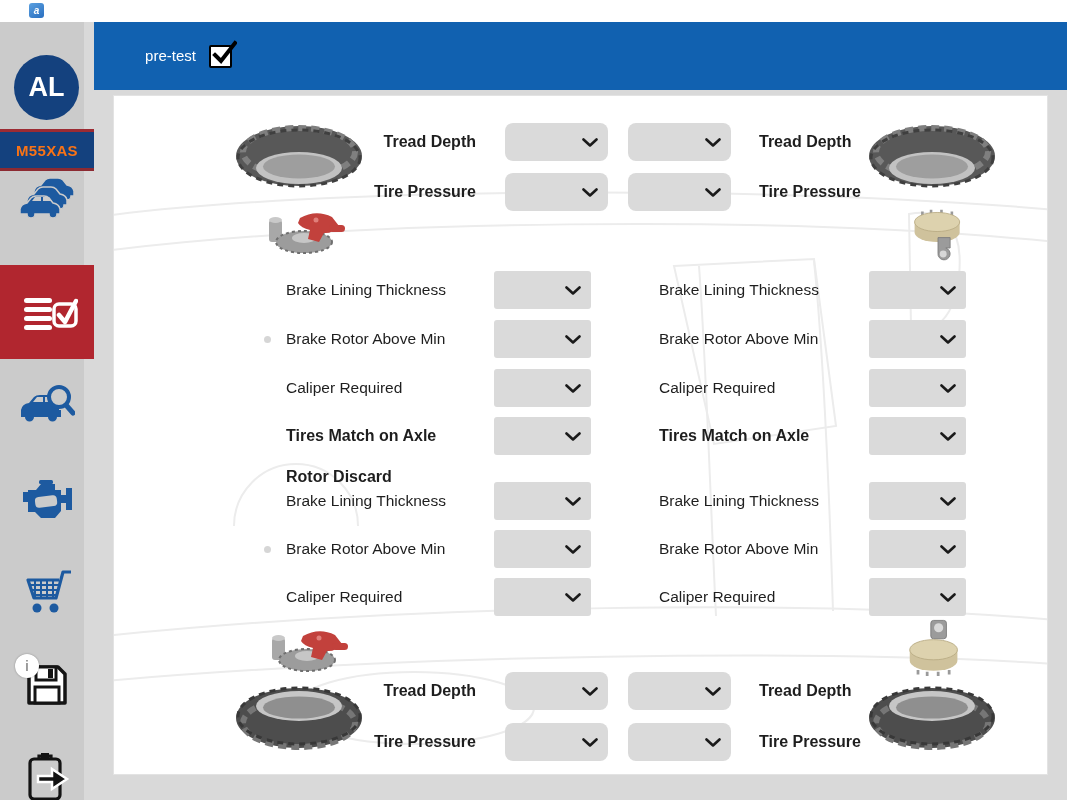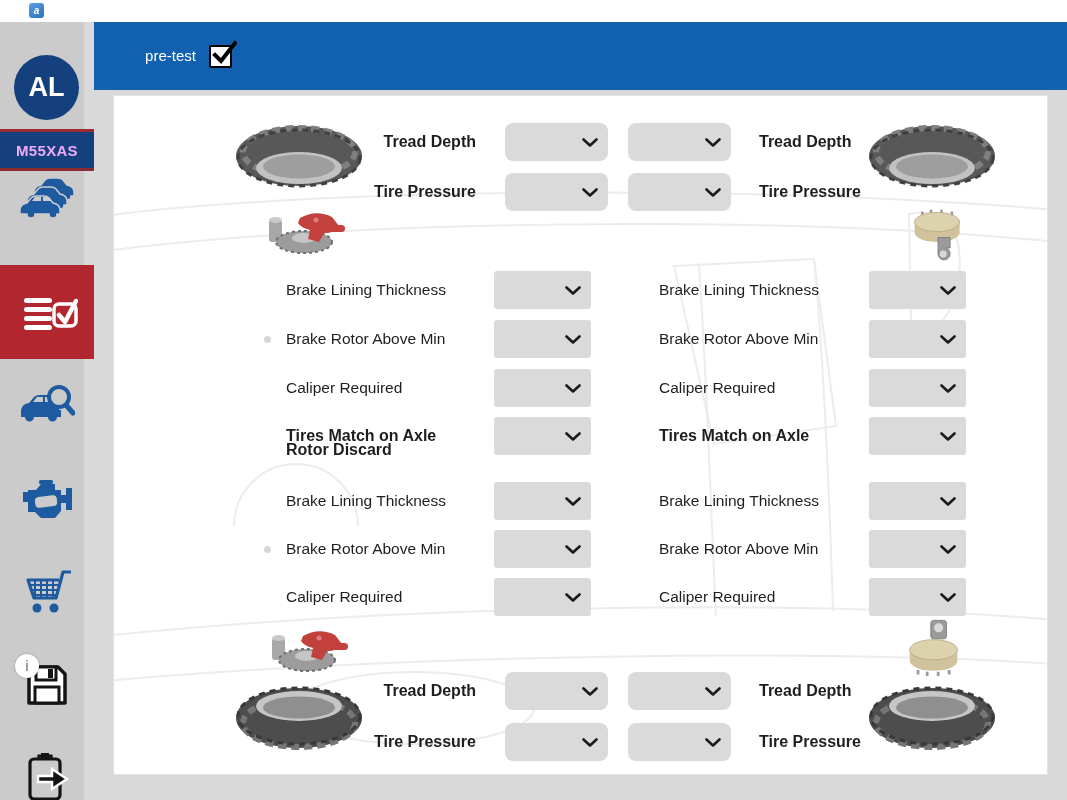--- a/index.html
+++ b/index.html
@@ -24,21 +24,21 @@
   .tab-label{max-width:128px;}
   .cb{width:19px;height:19px;background:#fff;border:2px solid #000;border-radius:2px;
     position:relative;flex:0 0 auto;}
   .cb svg{position:absolute;left:0px;top:-7px;overflow:visible;}
   
   .sidebar{left:0;top:22px;width:84px;height:778px;background:#cbcbcb;}
   .avatar{left:14px;top:33px;width:65px;height:65px;border-radius:50%;background:#14417e;
     color:#fff;font-size:27px;font-weight:700;display:flex;align-items:center;justify-content:center;cursor:pointer;}
   .plate{left:0;top:107px;width:94px;height:36px;background:#14417e;
     border-top:3px solid #9c2b33;border-bottom:3px solid #8c2a32;
-    color:#f0abfc;font-size:15px;font-weight:700;display:flex;align-items:center;justify-content:center;letter-spacing:.3px;}
+    color:#f97316;font-size:15px;font-weight:700;display:flex;align-items:center;justify-content:center;letter-spacing:.3px;}
   .side-item{left:0;width:94px;height:93px;display:flex;align-items:center;justify-content:center;cursor:pointer;}
   .side-item.active{background:#b1262f;}
   .badge-i{position:absolute;margin-left:-40px;margin-top:-38px;width:24px;height:24px;border-radius:50%;
     background:#fff;box-shadow:0 0 2px rgba(0,0,0,.35);color:#9a9a9a;font-size:14px;font-weight:700;
     display:flex;align-items:center;justify-content:center;}
   
   .panel{left:113px;top:95px;width:935px;height:680px;background:#ffffff;border:1px solid #e3e3e3;box-sizing:border-box;}
   .lbl{position:absolute;height:38px;display:flex;align-items:center;color:#1e1e1e;font-size:15.5px;white-space:nowrap;}
   .lbl.b{font-weight:700;font-size:16px;}
   .lbl.right{justify-content:flex-end;}
@@ -272,21 +272,21 @@
       </svg>
     </div>
 
   <div class="lbl b" style="left:172px;top:321px">Tires Match on Axle</div>
   <div class="dd sq" style="left:380px;top:321px">
       <svg width="16" height="9">
         <use href="#chev"></use>
       </svg>
     </div>
 
-  <div class="lbl b" style="left:172px;top:339px;height:30px">Rotor Discard</div>
+  <div class="lbl b" style="left:172px;top:366px;height:30px">Rotor Discard</div>
 
   <div class="lbl" style="left:172px;top:386px">Brake Lining Thickness</div>
   <div class="dd sq" style="left:380px;top:386px">
       <svg width="16" height="9">
         <use href="#chev"></use>
       </svg>
     </div>
 
   <span class="dot" style="left:150px;top:450px"></span>
   <div class="lbl" style="left:172px;top:434px">Brake Rotor Above Min</div>

